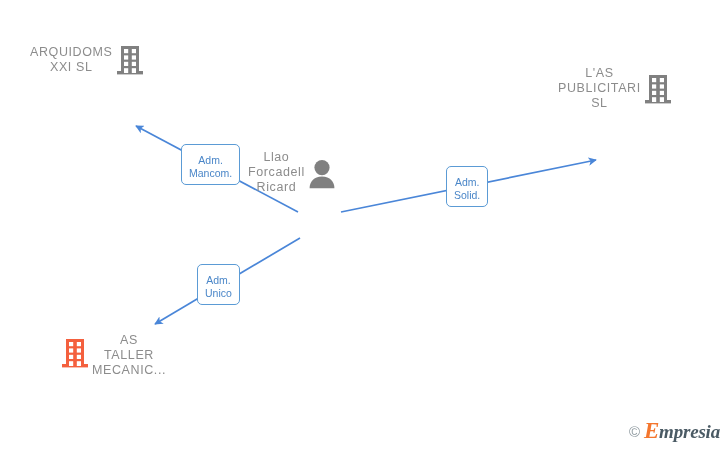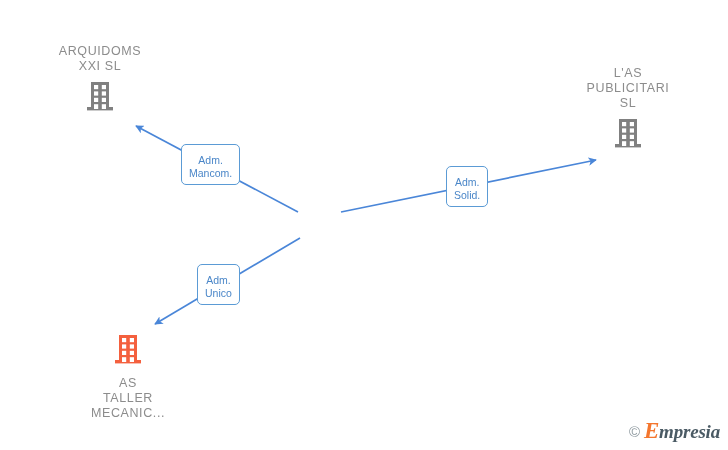--- a/index.html
+++ b/index.html
@@ -22,36 +22,36 @@
     left: 0;
     top: 0;
     width: 728px;
     height: 450px;
   }
   .node {
     position: absolute;
     width: 140px;
     text-align: center;
     display: flex;
-    flex-direction: column;
+    flex-direction: row;
     align-items: center;
   }
   .node-label {
     color: #8c8c8c;
     font-size: 12.5px;
     line-height: 15px;
     letter-spacing: 0.6px;
     white-space: pre-line;
     font-family: "Liberation Sans", sans-serif;
   }
   .node-icon {
     display: block;
   }
   .node-above .node-label { margin-bottom: 6px; }
-  .node-below .node-label { margin-top: 5px; }
+  .node-below .node-label { }
 
   .edge-label {
     position: absolute;
     border: 1px solid #5b9bd5;
     border-radius: 5px;
     background: #ffffff;
     color: #4a86c8;
     font-size: 10.5px;
     line-height: 13px;
     text-align: center;
@@ -153,20 +153,33 @@
           <rect x="18.8" y="11.4" width="4.2" height="4.2"></rect>
           <rect x="11" y="17.8" width="4.2" height="4.2"></rect>
           <rect x="18.8" y="17.8" width="4.2" height="4.2"></rect>
           <rect x="11" y="24.2" width="4.2" height="4.8"></rect>
           <rect x="18.8" y="24.2" width="4.2" height="4.8"></rect>
         </g>
       </svg>
     </span>
   </div>
 
+  <div class="node node-above" style="left:248px; top:150px;">
+    <div class="node-label">Llao
+Forcadell
+Ricard</div>
+    <span class="node-icon">
+      <svg width="34" height="32" viewBox="0 0 34 32" xmlns="http://www.w3.org/2000/svg">
+        <g fill="#808080">
+          <circle cx="17" cy="9.6" r="7.6"></circle>
+          <path d="M17 18.6 c-8.2 0 -12.4 5.4 -12.4 11.6 l24.8 0 c0 -6.2 -4.2 -11.6 -12.4 -11.6 z"></path>
+        </g>
+      </svg>
+    </span>
+  </div>
 
   <div class="node node-below" style="left:58px; top:333px;">
     <span class="node-icon">
       <svg width="34" height="34" viewBox="0 0 34 34" xmlns="http://www.w3.org/2000/svg">
         <g fill="#f4603e">
           <rect x="8" y="2" width="18" height="27"></rect>
           <rect x="4" y="27" width="26" height="3.4"></rect>
         </g>
         <g fill="#ffffff">
           <rect x="11" y="5" width="4.2" height="4.2"></rect>

